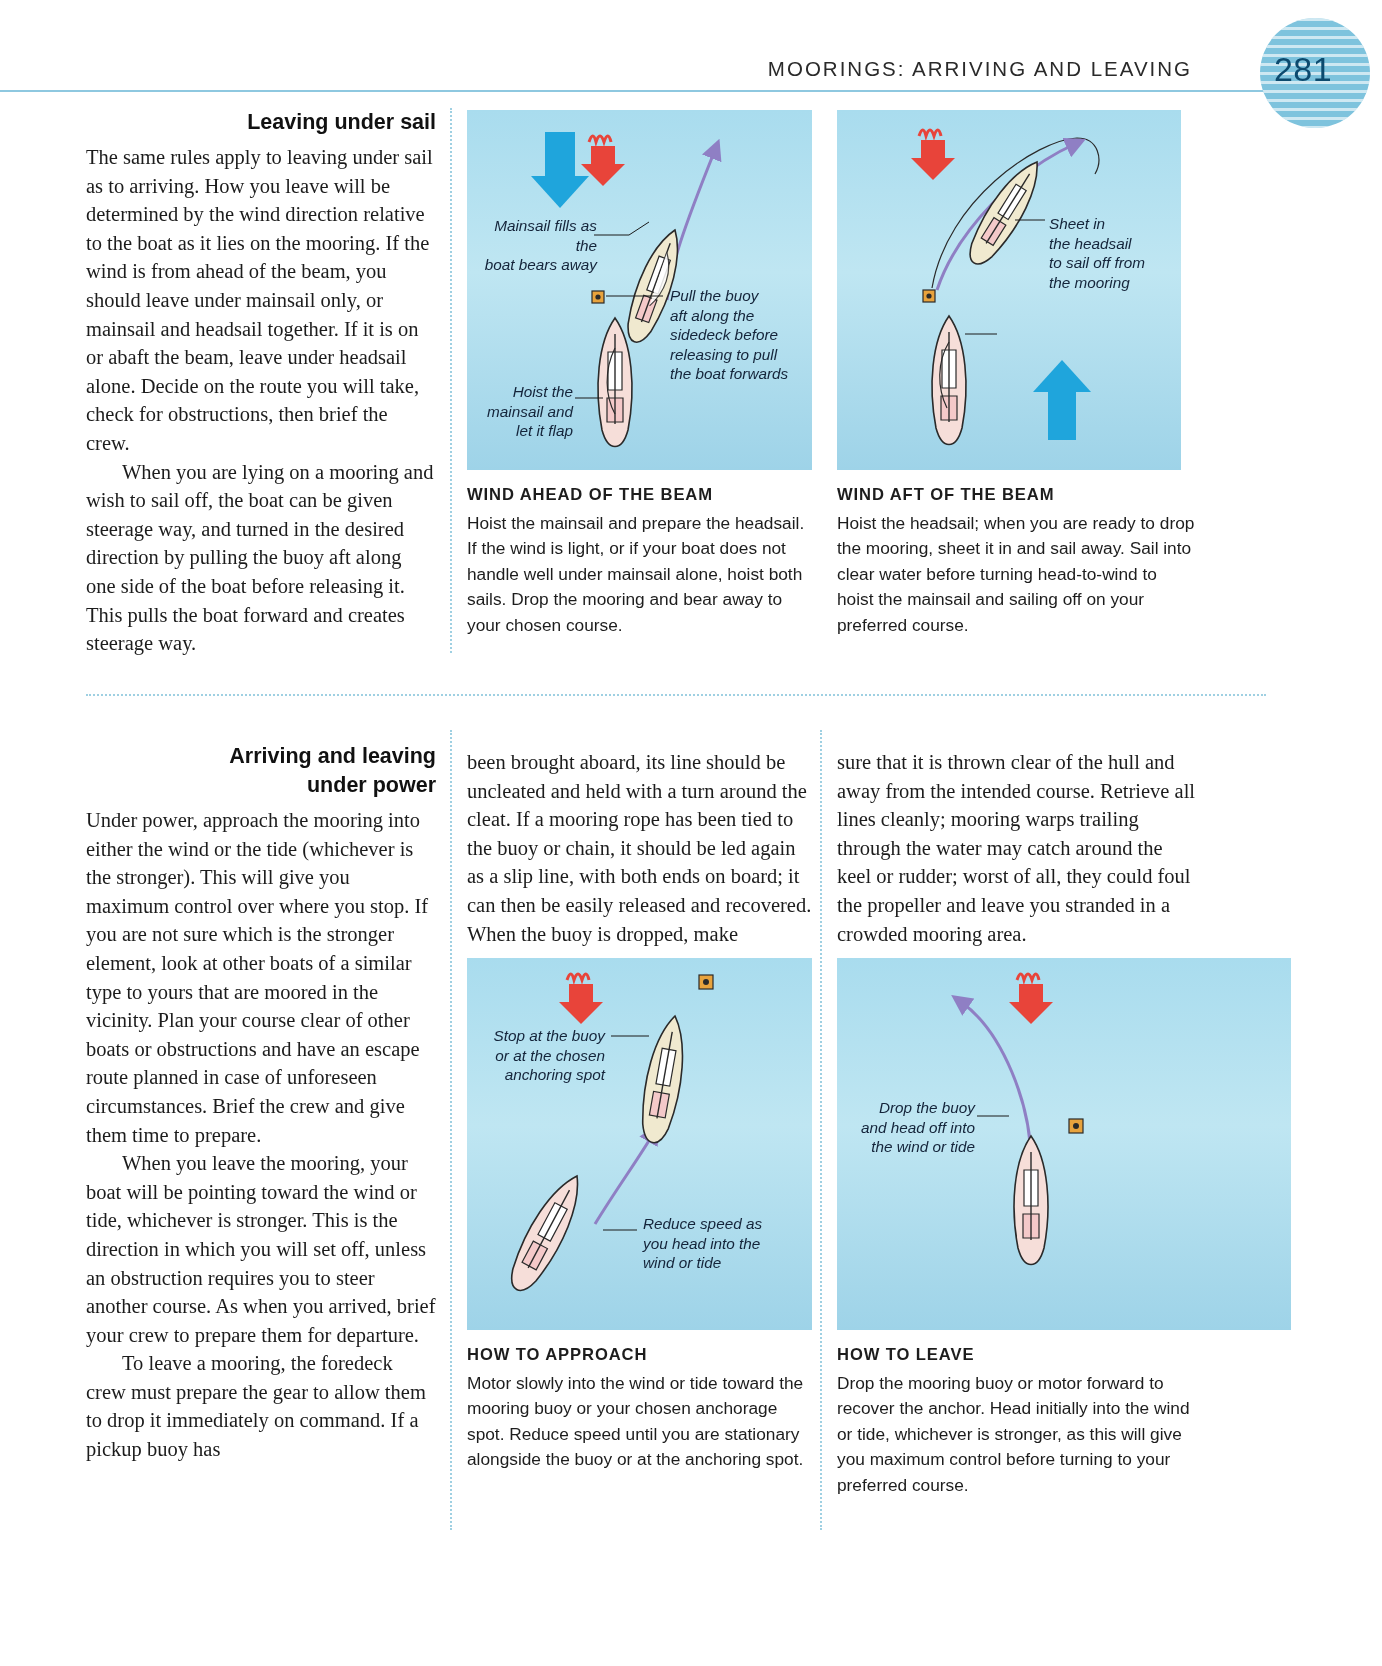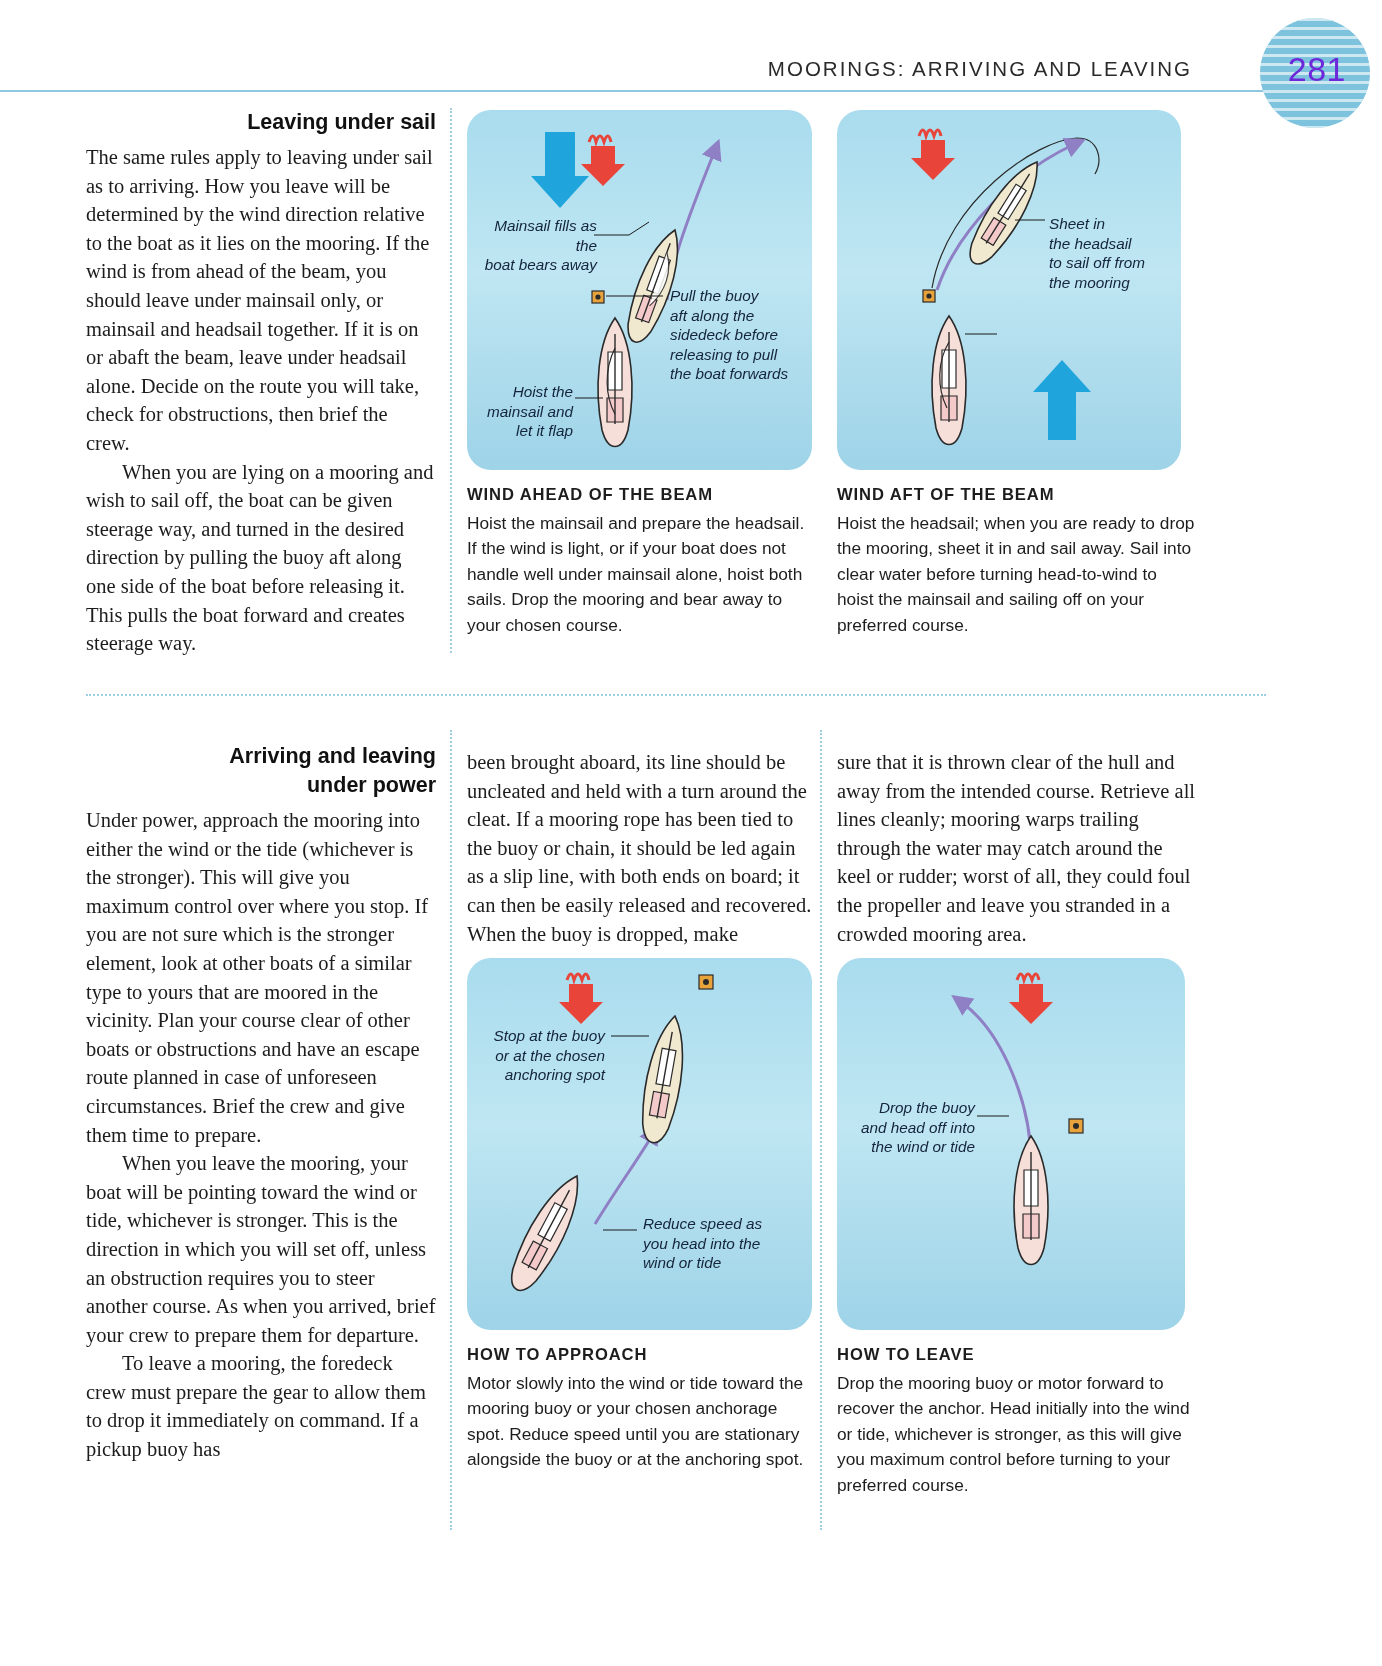--- a/index.html
+++ b/index.html
@@ -61,24 +61,24 @@
       rgba(255,255,255,0.62) 3px,
       rgba(126,195,221,0) 3px,
       rgba(126,195,221,0) 9px
     );
   }
   .header-badge .num {
     position: absolute;
     left: 0;
     top: 32px;
     width: 86px;
-    text-align: right;
+    text-align: center;
     font-family: "Liberation Sans", sans-serif;
     font-size: 34px;
-    color: #6d28d9;
+    color: #0c4a6e;
     letter-spacing: 0.5px;
   }
 
   
   .col-divider {
     position: absolute;
     width: 0;
     border-left: 2px dotted #9fd0e2;
   }
   .row-divider {
@@ -122,21 +122,20 @@
     letter-spacing: 0.9px;
     font-size: 16.6px;
     margin-bottom: 3px;
   }
 
   
   .figure {
     position: absolute;
     background: linear-gradient(to bottom, #a9dcee 0%, #bfe6f2 45%, #9ed3e8 100%);
     overflow: hidden;
-    border-radius: 24px;
   }
   .fig-label {
     position: absolute;
     font-family: "Liberation Sans", sans-serif;
     font-style: italic;
     font-size: 15.3px;
     line-height: 19.5px;
     color: #14243a;
   }
   .fig-label.right { text-align: right; }
@@ -352,21 +351,21 @@
   <div class="fig-label left" style="left:176px; top:256px; width:140px; white-space:pre-line;">Reduce speed as
 you head into the
 wind or tide</div>
 </div>
 
 <div class="caption" style="left:467px; top:1342px; width:345px;">
   <span class="cap-title">HOW TO APPROACH</span>
   <span>Motor slowly into the wind or tide toward the mooring buoy or your chosen anchorage spot. Reduce speed until you are stationary alongside the buoy or at the anchoring spot.</span>
 </div>
 
-<div class="figure" style="left:837px; top:958px; width:348px; height:372px;">
+<div class="figure" style="left:837px; top:958px; width:454px; height:372px;">
   <svg width="430" height="372" viewBox="0 0 430 372">
     <defs>
       <marker id="ph4" markerWidth="7" markerHeight="7" refX="3" refY="3.5" orient="auto">
         <path d="M0,0 L7,3.5 L0,7 z" fill="#8f7fc4"></path>
       </marker>
     </defs>
 
     <g>
       <path d="M180,22 q4,-12 7,0 q4,-12 8,0 q4,-12 7,0" fill="none" stroke="#e8443a" stroke-width="3"></path>
       <rect x="182" y="26" width="24" height="20" fill="#e8443a"></rect>

